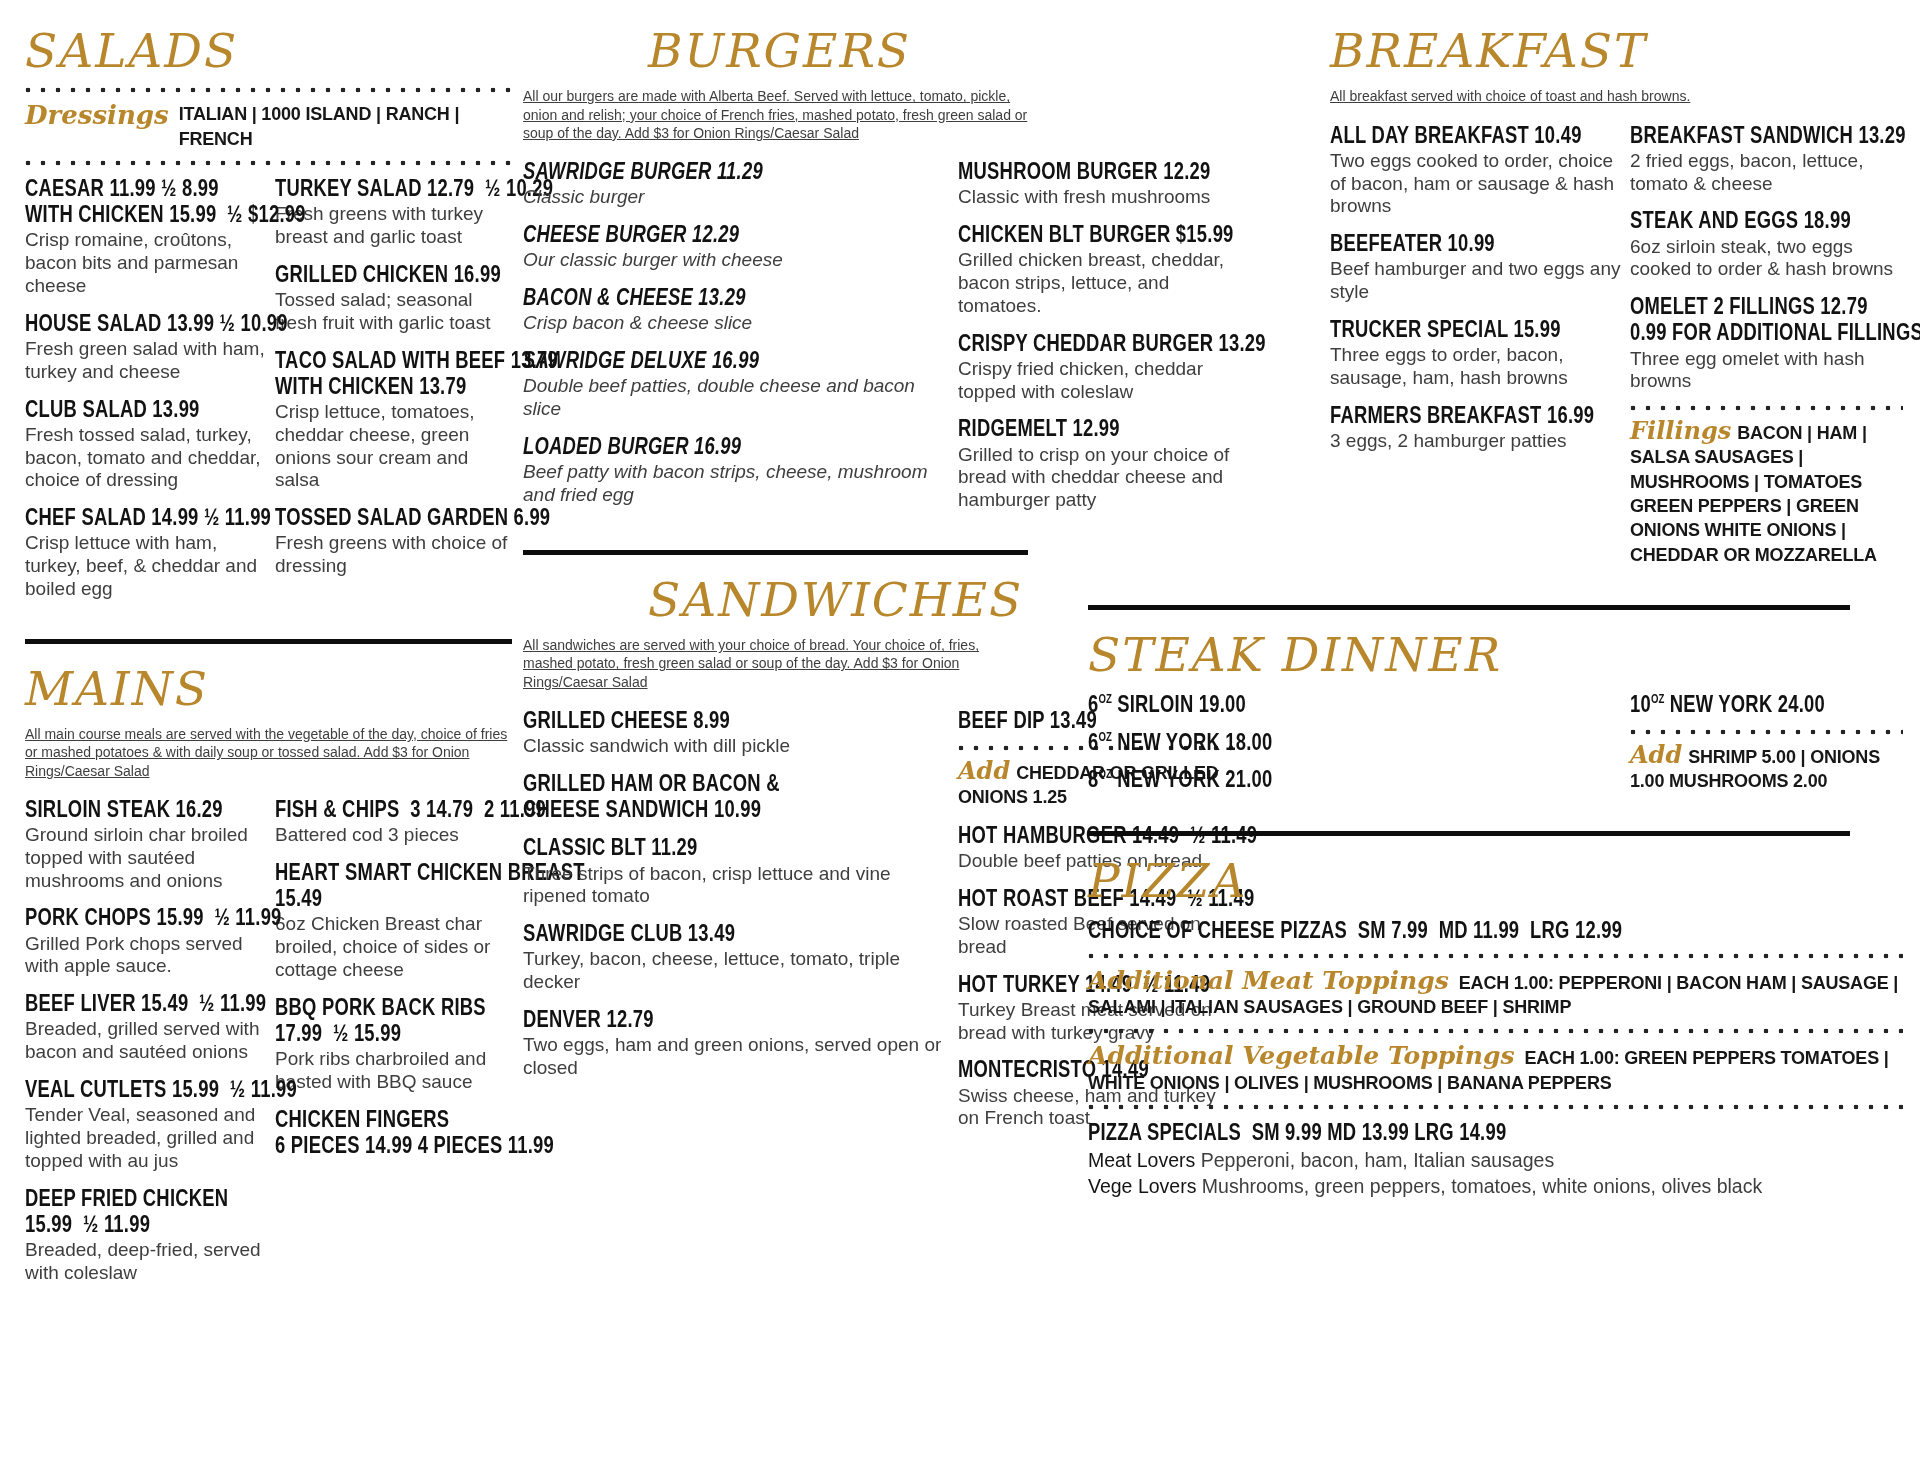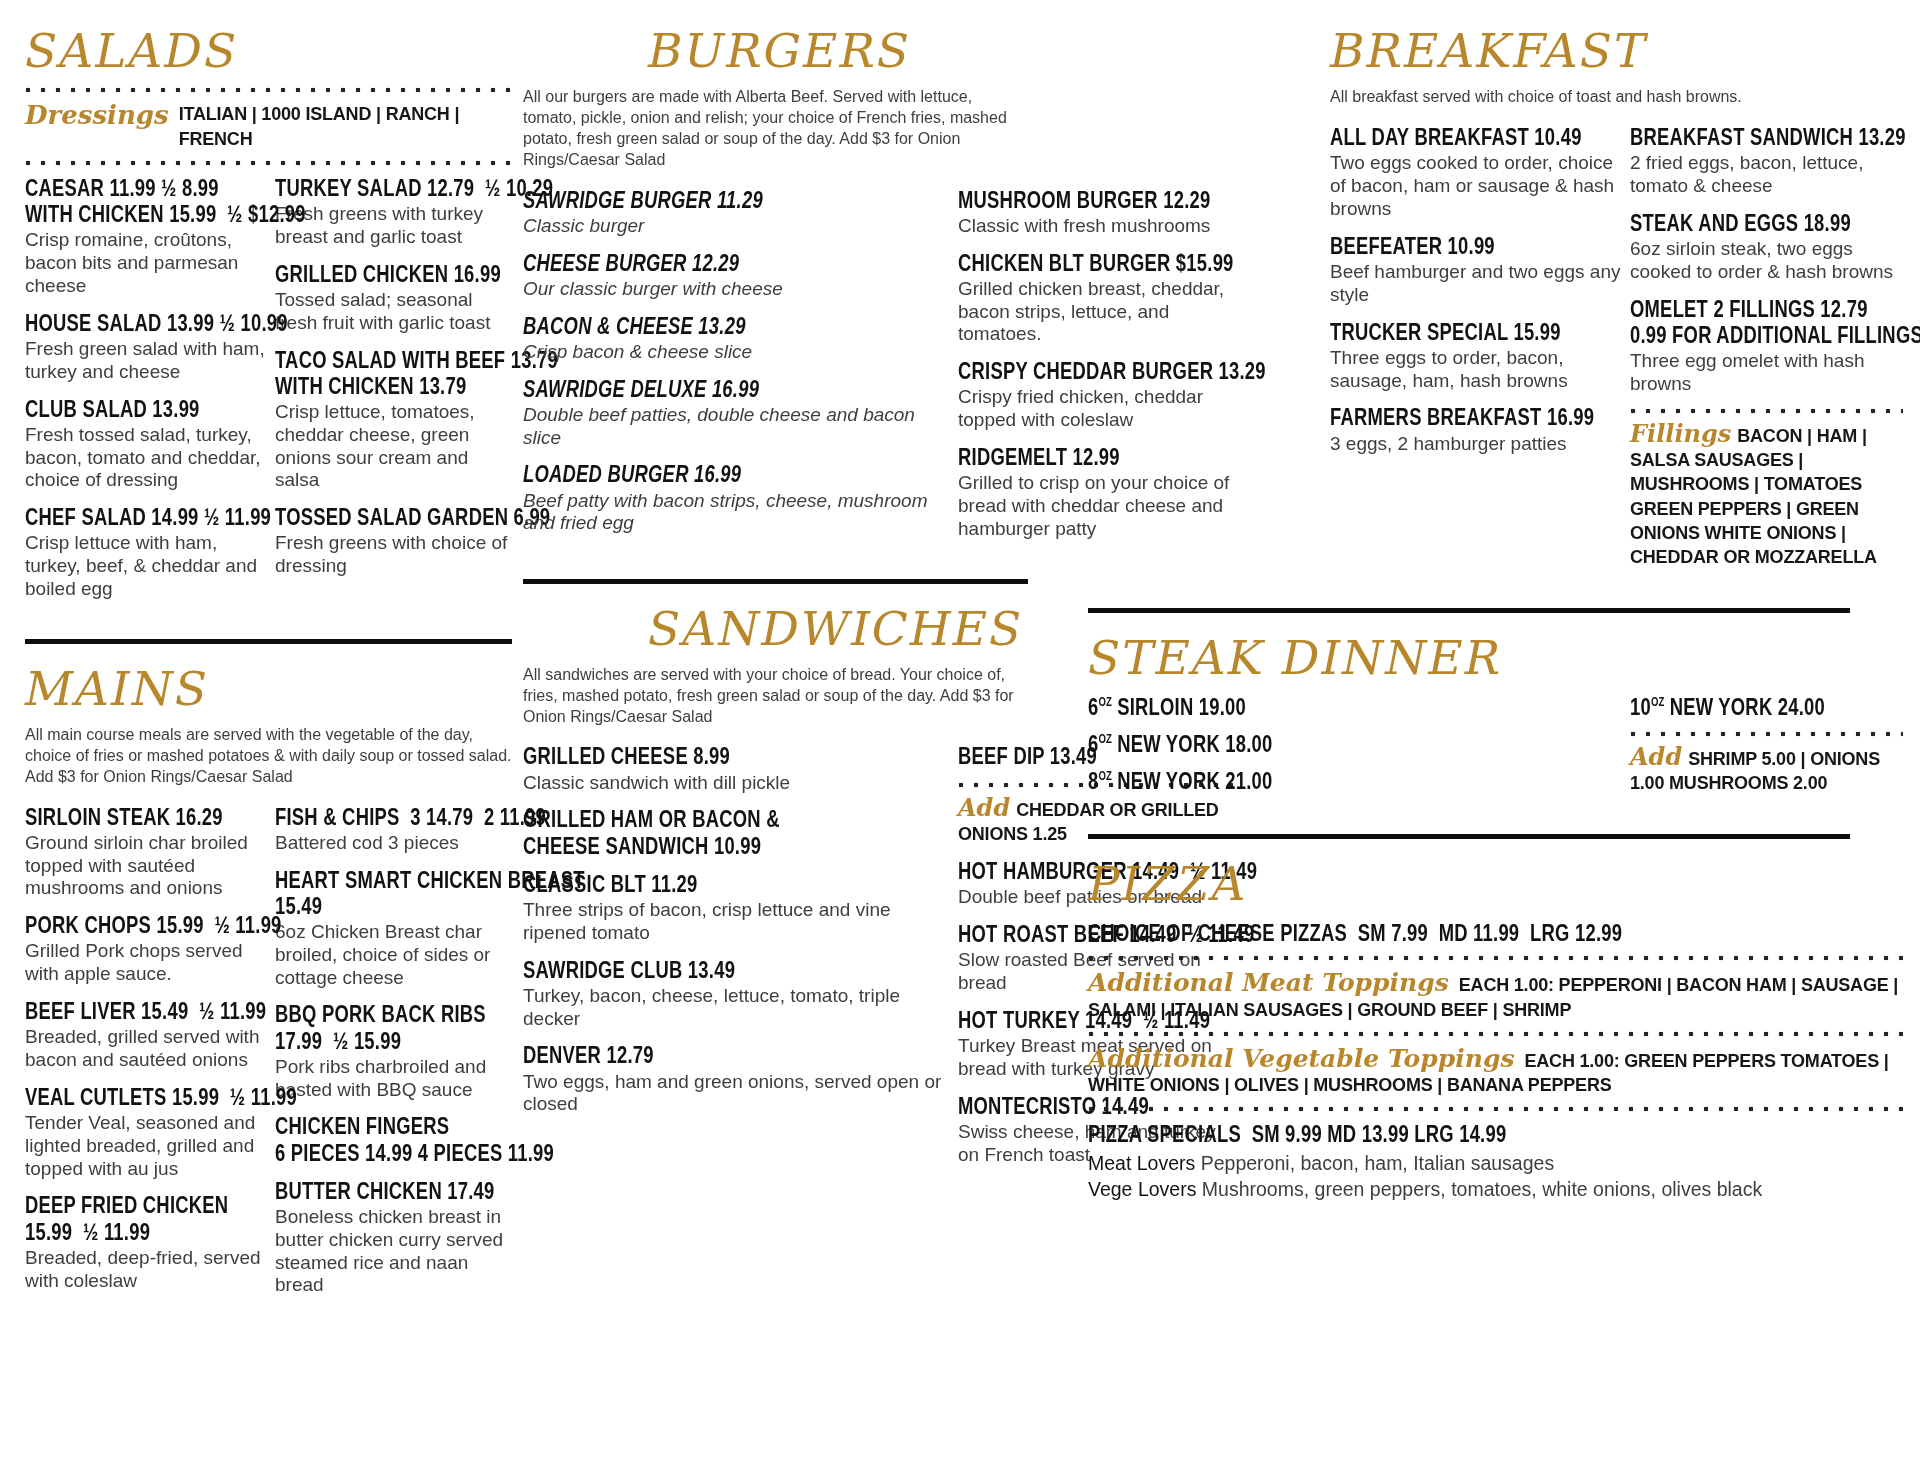--- a/index.html
+++ b/index.html
@@ -20,21 +20,21 @@
     height:6px;margin:9px 0;
     background-image:radial-gradient(circle at 3px 3px,#242424 2.1px,transparent 2.6px);
     background-size:15px 6px;background-repeat:repeat-x;
   }
   .srow{display:flex;align-items:flex-start;margin:2px 0;}
   .script{
     font-family:"DejaVu Serif",serif;font-style:italic;font-weight:700;
     font-size:26px;color:var(--gold);margin-right:10px;line-height:1;white-space:nowrap;
   }
   .bold-text{font-weight:700;font-size:18px;color:#171717;letter-spacing:-0.2px;line-height:1.35;}
-  .intro{font-size:16px;line-height:1.3;color:var(--body);margin:2px 0 16px;}
+  .intro{font-size:14px;line-height:1.3;color:var(--body);margin:2px 0 16px;text-decoration:underline;}
   .items{display:flex;margin-top:2px;}
   .icol{flex:0 0 auto;}
   .item{margin-bottom:12px;}
   .item-title-row{line-height:1.1;}
   .t{
     display:inline-block;transform:scaleX(0.8);transform-origin:0 0;white-space:pre;
     font-weight:700;font-size:23px;line-height:1.14;color:var(--ink);letter-spacing:0.3px;
     font-family:"Liberation Sans",sans-serif;
   }
   .d{font-size:19px;line-height:1.2;color:var(--body);margin-top:2px;}
@@ -141,24 +141,20 @@
           </div>
           <div class="item">
             <div class="item-title-row"><span class="t">BBQ PORK BACK RIBS
 17.99  ½ 15.99</span></div>
             <div class="d">Pork ribs charbroiled and basted with BBQ sauce</div>
           </div>
           <div class="item">
             <div class="item-title-row"><span class="t">CHICKEN FINGERS
 6 PIECES 14.99 4 PIECES 11.99</span></div>
           </div>
-          <div class="item">
-            <div class="item-title-row"><span class="t">BUTTER CHICKEN 17.49</span></div>
-            <div class="d">Boneless chicken breast in butter chicken curry served steamed rice and naan bread</div>
-          </div>
         </div>
       </div>
     </div>
     <div class="col" style="left: 523px; width: 718px;">
       <div class="hdr" style="margin-left: 125px;">BURGERS</div>
       <div class="intro" style="width: 505px;">All our burgers are made with Alberta Beef. Served with lettuce, tomato, pickle, onion and relish; your choice of French fries, mashed potato, fresh green salad or soup of the day. Add $3 for Onion Rings/Caesar Salad</div>
       <div class="items">
         <div class="icol" style="width: 435px; font-style: italic;">
           <div class="item">
             <div class="item-title-row"><span class="t">SAWRIDGE BURGER 11.29</span></div>

